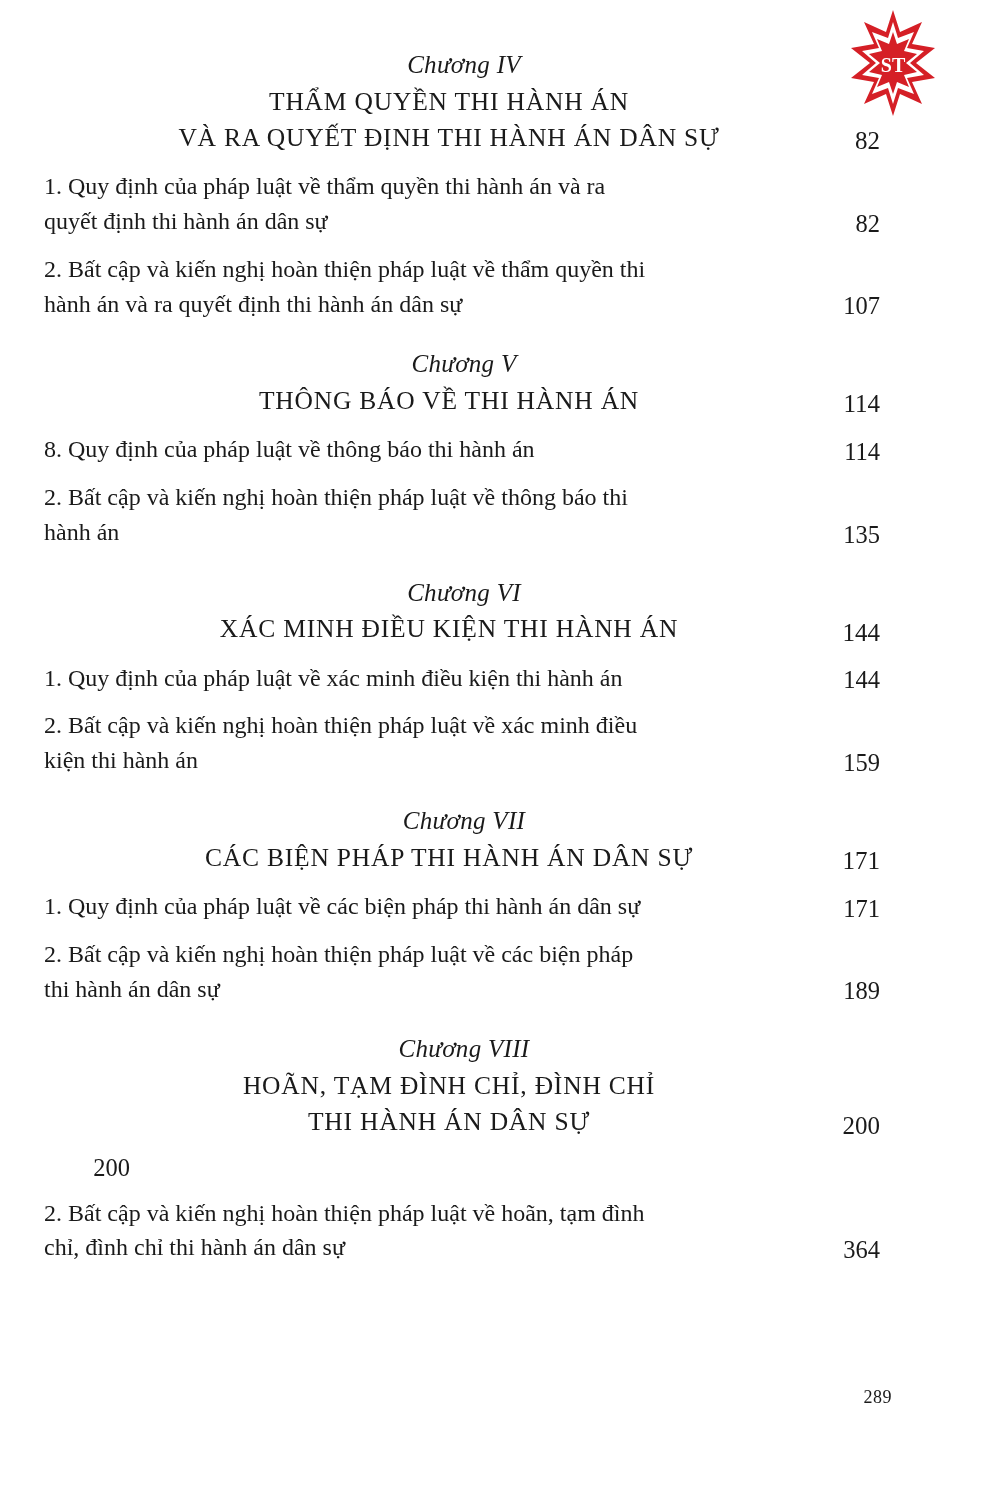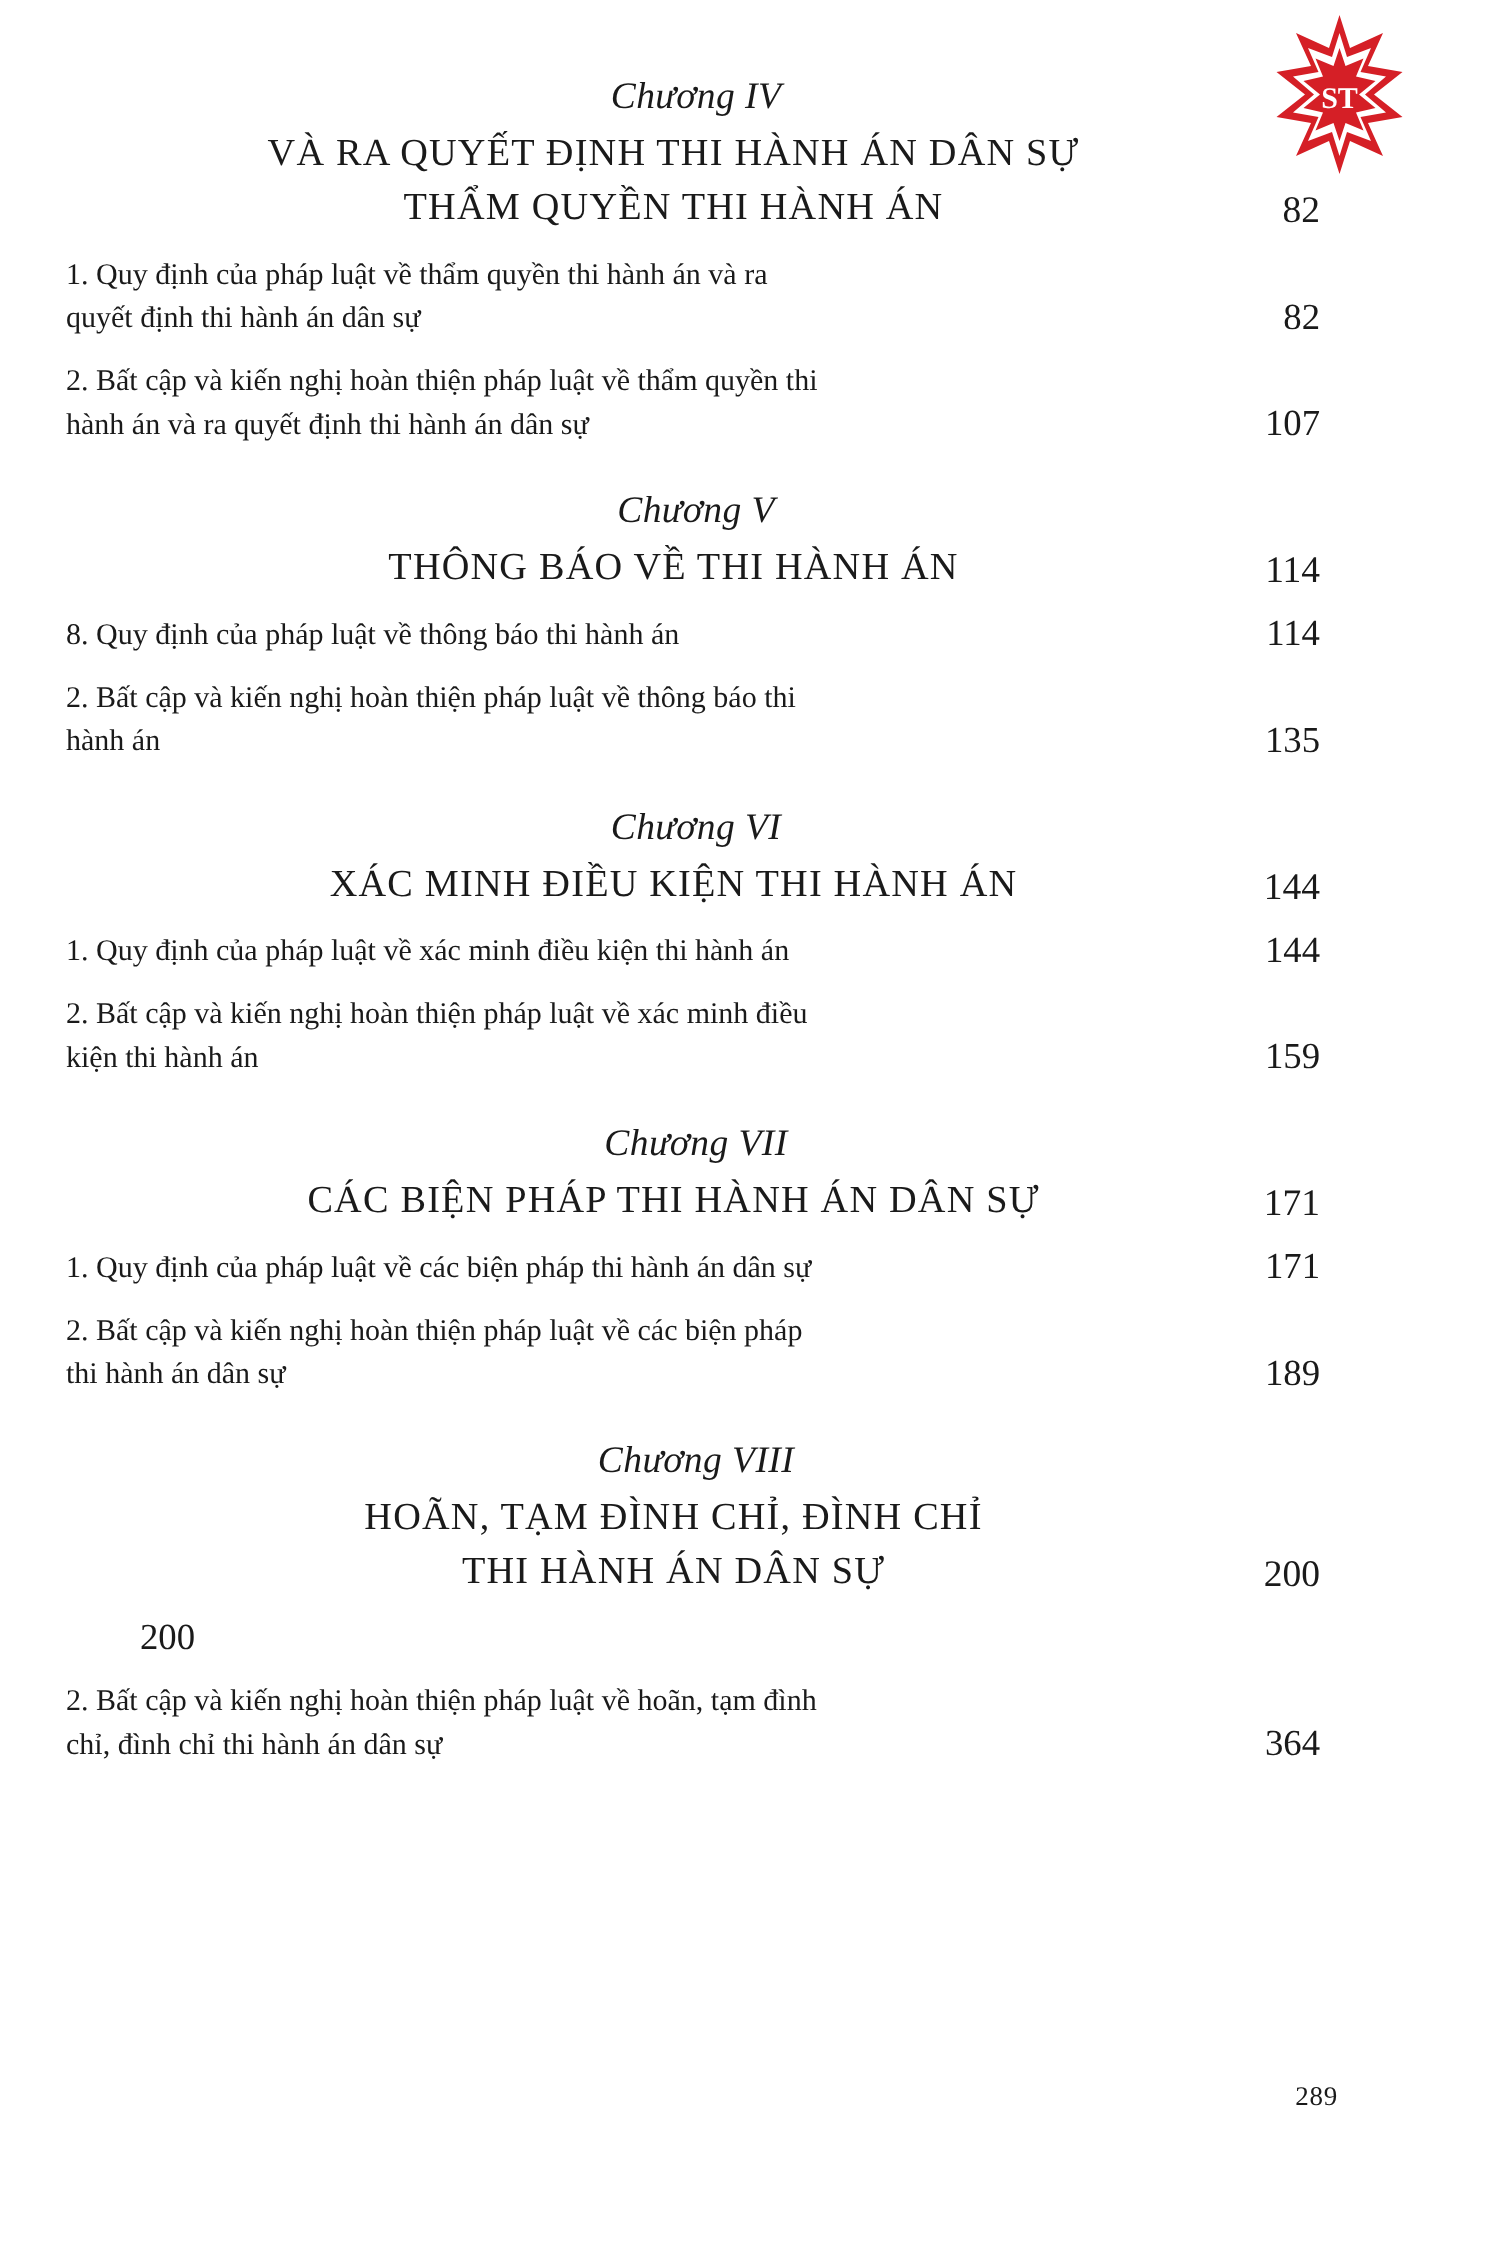--- a/index.html
+++ b/index.html
@@ -77,21 +77,21 @@
     padding-right: 4px;
   }
 
   .entry {
     display: flex;
     align-items: flex-end;
     margin-top: 13px;
   }
   .entry-text {
     flex: 1 1 auto;
-    font-size: 20px;
+    font-size: 24px;
     line-height: 1.45;
     text-align: left;
     padding-right: 18px;
   }
   .entry-text .line {
     display: block;
   }
   .entry-page {
     flex: 0 0 86px;
     text-align: right;
@@ -130,22 +130,22 @@
       <text x="55" y="64" text-anchor="middle" font-family="Liberation Serif, serif" font-size="20" font-weight="bold" fill="#ffffff">ST</text>
     </svg>
   </div>
 
   <div class="content">
 
     <div class="chapter-block">
       <div class="chap-label">Chương IV</div>
       <div class="chap-title-row">
         <div class="chap-title">
+          <span class="line">THẨM QUYỀN THI HÀNH ÁN</span>
           <span class="line">VÀ RA QUYẾT ĐỊNH THI HÀNH ÁN DÂN SỰ</span>
-          <span class="line">THẨM QUYỀN THI HÀNH ÁN</span>
         </div>
         <div class="chap-page">82</div>
       </div>
       <div class="entry">
         <div class="entry-text">
           <span class="line">1. Quy định của pháp luật về thẩm quyền thi hành án và ra</span>
           <span class="line">quyết định thi hành án dân sự</span>
         </div>
         <div class="entry-page">82</div>
       </div>

